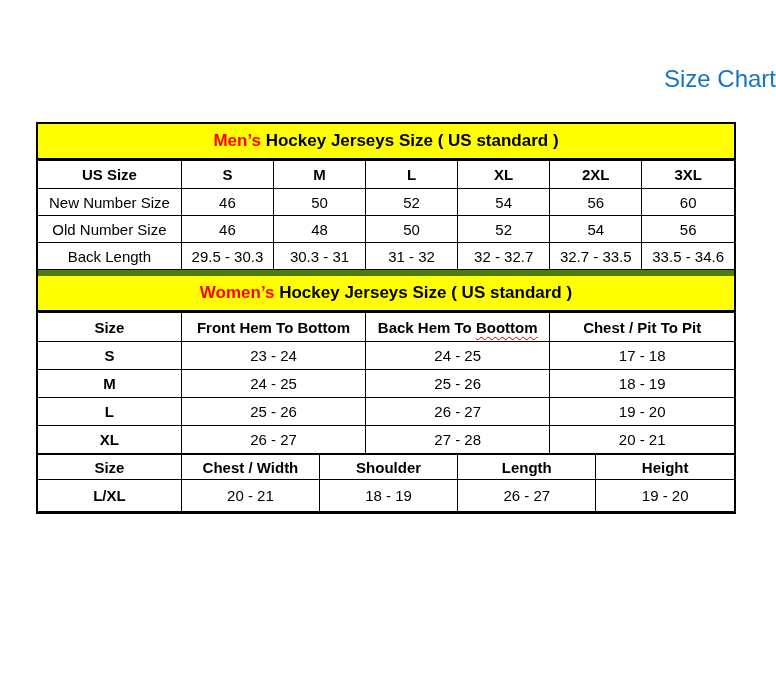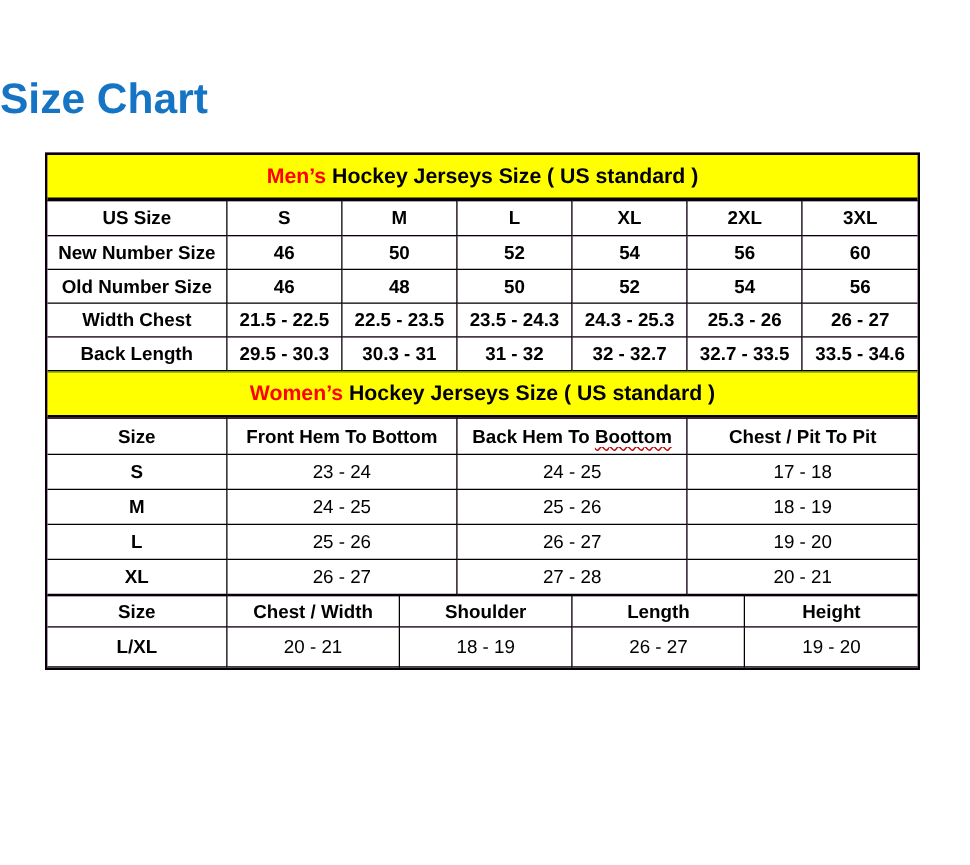--- a/index.html
+++ b/index.html
@@ -8,66 +8,66 @@
     background: #ffffff;
     width: 776px;
     height: 692px;
     font-family: "Liberation Sans", sans-serif;
     color: var(--text-black, #000);
   }
   .page-title {
     margin: 62px 0 0 0;
     height: 34px;
     line-height: 34px;
-    text-align: left;
-    font-size: 34px;
-    font-weight: 700;
+    text-align: right;
+    font-size: 24px;
+    font-weight: 400;
     color: var(--title-blue, #1574C4);
     letter-spacing: 0px;
   }
   .chart {
     margin: 26px 0 0 36px;
     width: 700px;
     border: 2px solid #000;
     box-sizing: border-box;
-    background: #d946ef;
+    background: #be185d;
   }
   .section { width: 100%; }
   .band {
     height: 34px;
     line-height: 34px;
     background: var(--band-yellow, #FFFF00);
     border-bottom: 2px solid #000;
     text-align: center;
     font-size: 17px;
     font-weight: 700;
     color: #000;
     white-space: pre;
   }
-  .section + .section .band { border-top: 1px solid #4d7c0f; }
+  .section + .section .band { border-top: 6px solid #4d7c0f; }
   .band .hl { color: var(--highlight-red, #FF0000); }
   .band-youth { height: 30px; line-height: 30px; }
   table {
     width: 100%;
     border-collapse: collapse;
     table-layout: fixed;
   }
   th, td {
     border: 1px solid #000;
     text-align: center;
     vertical-align: middle;
     font-size: 15px;
     padding: 0;
     background: #fff;
     color: #000;
   }
   th { font-weight: 700; }
   td { font-weight: 400; }
   .sec-men th   { height: 27px; }
-  .sec-men td   { height: 26px; font-weight: bold; }
+  .sec-men td   { height: 26px; }
   .sec-women th { height: 28px; }
   .sec-women td { height: 27px; }
   .sec-youth th { height: 24px; }
   .sec-youth td { height: 31px; }
   .sec-women td.rowlabel, .sec-youth td.rowlabel { font-weight: 700; }
   .squiggle {
     text-decoration: underline;
     text-decoration-style: wavy;
     text-decoration-color: var(--squiggle-red, #C00000);
     text-decoration-thickness: 1px;
@@ -119,29 +119,20 @@
           <tr>
             <td class="rowlabel">Old Number Size</td>
             <td>46</td>
             <td>48</td>
             <td>50</td>
             <td>52</td>
             <td>54</td>
             <td>56</td>
           </tr>
           <tr>
-            <td class="rowlabel">Width Chest</td>
-            <td>21.5 - 22.5</td>
-            <td>22.5 - 23.5</td>
-            <td>23.5 - 24.3</td>
-            <td>24.3 - 25.3</td>
-            <td>25.3 - 26</td>
-            <td>26 - 27</td>
-          </tr>
-          <tr>
             <td class="rowlabel">Back Length</td>
             <td>29.5 - 30.3</td>
             <td>30.3 - 31</td>
             <td>31 - 32</td>
             <td>32 - 32.7</td>
             <td>32.7 - 33.5</td>
             <td>33.5 - 34.6</td>
           </tr>
         </tbody>
       </table>

